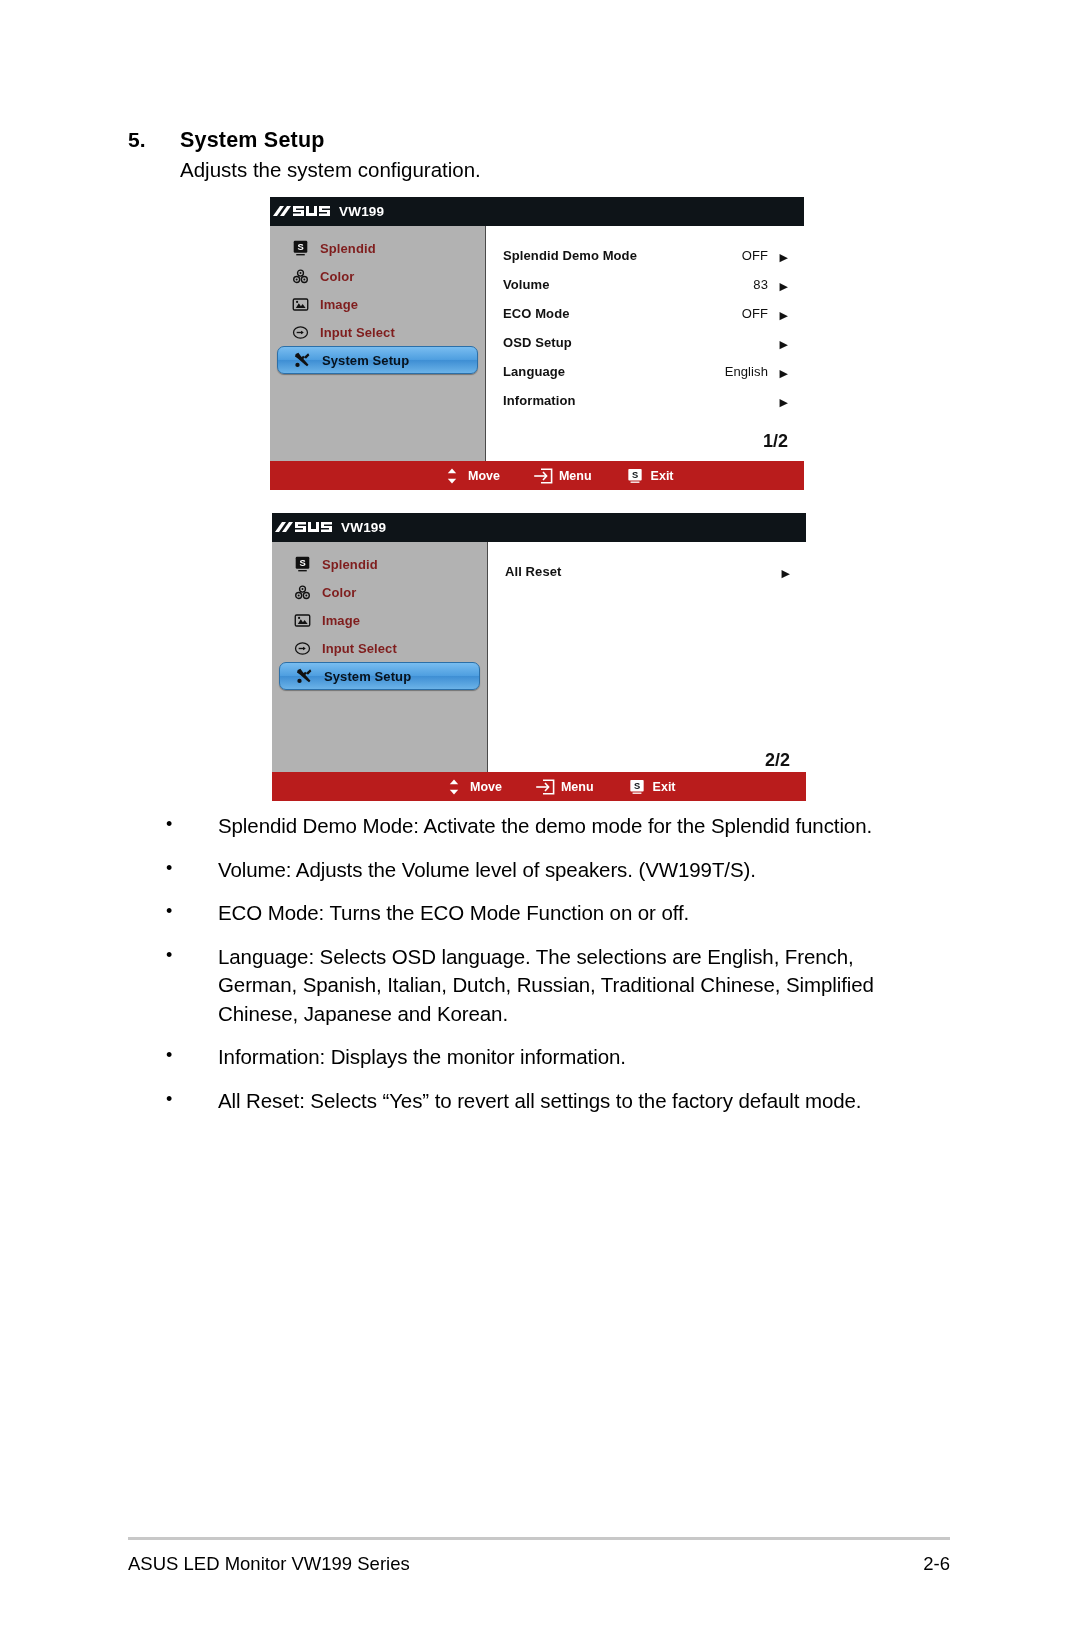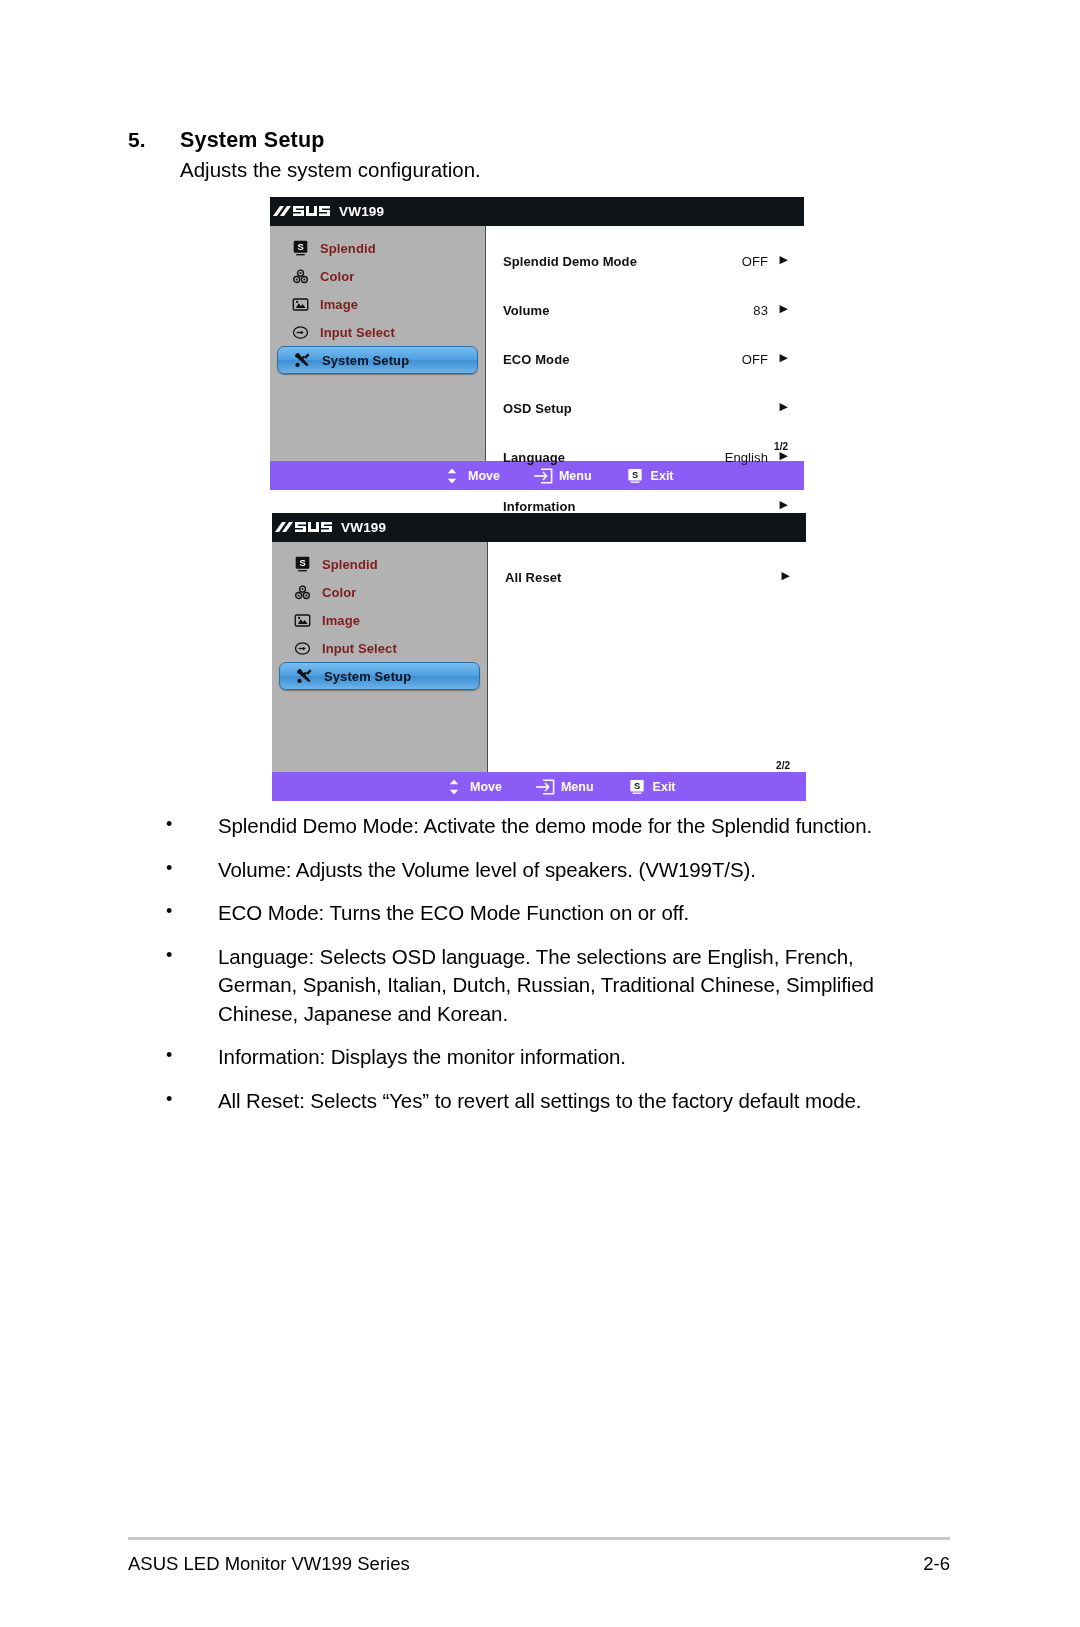--- a/index.html
+++ b/index.html
@@ -139,24 +139,23 @@
 
   .osd-main {
     flex: 1;
     position: relative;
     padding-top: 8px;
     box-sizing: border-box;
   }
   .opt-row {
     height: 29px;
     display: flex;
-    align-items: flex-start;
+    align-items: flex-end;
     padding: 0 16px 0 17px;
     box-sizing: border-box;
-    margin-top: 20px;
   }
   .opt-name {
     font-size: 13px;
     font-weight: bold;
     color: #111;
     letter-spacing: 0.1px;
   }
   .opt-spacer { flex: 1; }
   .opt-val {
     font-size: 13px;
@@ -168,30 +167,30 @@
   .opt-arrow {
     width: 10px;
     text-align: right;
     font-size: 11px;
     line-height: 1;
     color: #111;
   }
   .page-indicator {
     position: absolute;
     right: 16px;
-    font-size: 10px;
+    font-size: 18px;
     font-weight: bold;
     color: #111;
   }
   .osd.one .page-indicator { bottom: 9px; }
   .osd.two .page-indicator { bottom: 1px; }
 
   .osd-footer {
     height: 29px;
-    background: #8b5cf6;
+    background: #b91c1c;
     display: flex;
     align-items: center;
     justify-content: flex-start;
     padding-left: 172px;
     box-sizing: border-box;
   }
   .foot-item {
     display: flex;
     align-items: center;
     margin-right: 33px;

